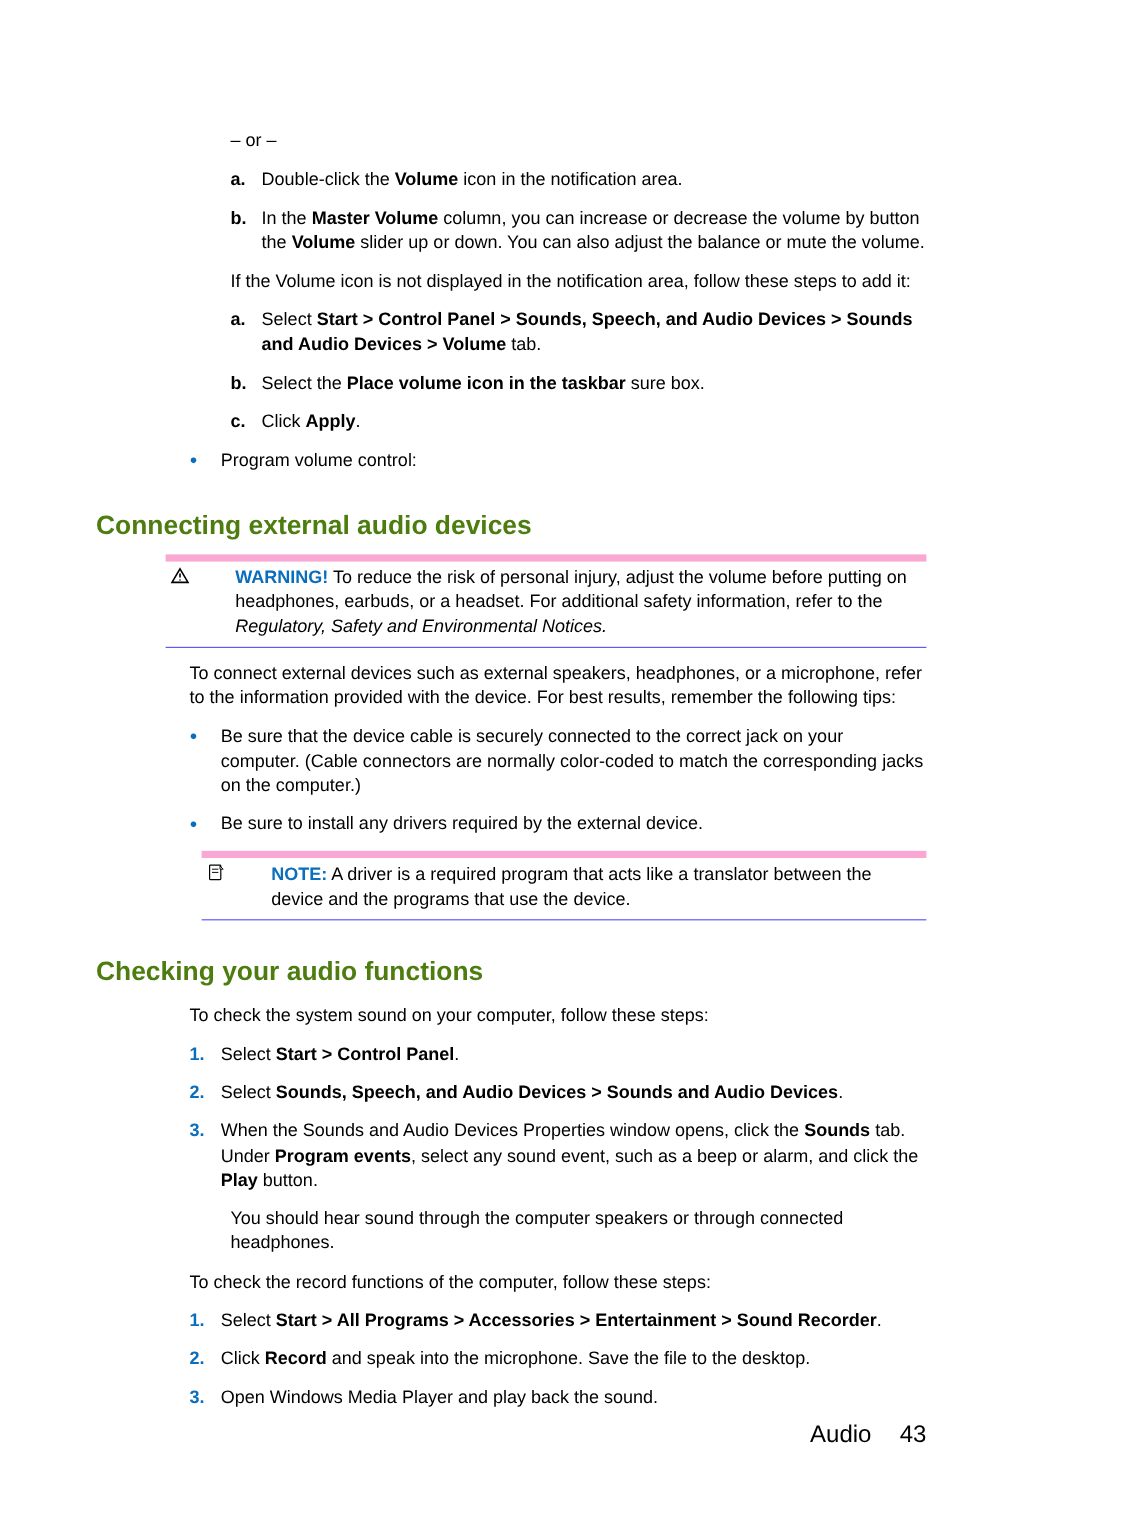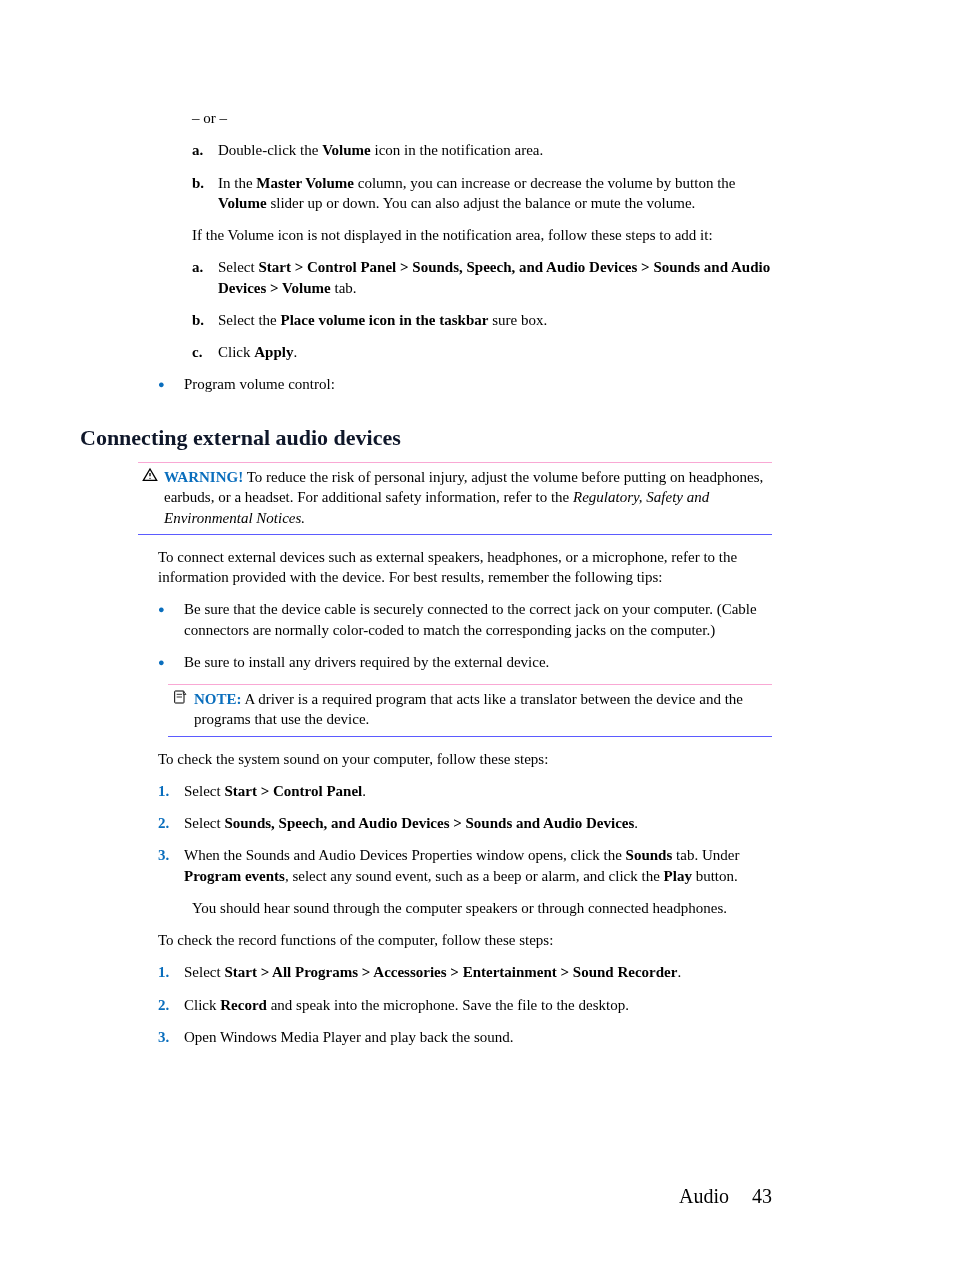--- a/index.html
+++ b/index.html
@@ -10,21 +10,20 @@
     font-size: 15px;
     color: #000;
     line-height: 1.35;
   }
   .page {
     width: 852px;
     min-height: 1270px;
     box-sizing: border-box;
     padding: 96px 80px 60px 80px;
     position: relative;
-    font-family: Liberation Serif, serif;
   }
   .ol-letter {
     list-style: none;
     padding: 0;
     margin: 0 0 0 78px;
   }
   .ol-letter > li {
     display: flex;
     margin: 12px 0;
   }
@@ -61,31 +60,32 @@
   }
   .ul-bullet .marker {
     width: 26px;
     flex: none;
     color: #0a6ebd;
     font-size: 11px;
     line-height: 20px;
   }
   .ul-bullet .li-body { flex: 1; }
   h2.section-heading {
-    color: #0f172a;
+    color: #4d7c0f;
     font-size: 22px;
     font-weight: bold;
     margin: 28px 0 10px 0;
   }
   .callout {
     margin: 8px 0 8px 58px;
-    border-top: 1px solid #f9a8d4;
+    border-top: 6px solid #f9a8d4;
     border-bottom: 1px solid #5b5bff;
     padding: 4px 0 6px 0;
     display: flex;
+    gap: 32px;
   }
   .callout.note { margin-left: 88px; }
   .callout .ic {
     width: 24px;
     flex: none;
     text-align: center;
     font-size: 15px;
     line-height: 20px;
   }
   .callout .cbody { flex: 1; padding-left: 2px; }
@@ -189,20 +189,21 @@
           <line x1="7" y1="8" x2="15" y2="8" stroke="#000" stroke-width="1.2"></line>
           <line x1="7" y1="12" x2="15" y2="12" stroke="#000" stroke-width="1.2"></line>
           <path d="M17 4 L21 8 L17 8 Z" fill="#fff" stroke="#000" stroke-width="1.2"></path>
         </svg>
     </span>
     <span class="cbody">
       <span class="label">NOTE:</span><span>   A driver is a required program that acts like a translator between the device and the programs that use the device.</span>
     </span>
   </div>
 
+  <h2 class="section-heading">Checking your audio functions</h2>
 
   <div class="body-p">To check the system sound on your computer, follow these steps:</div>
 
   <ul class="ol-num">
     <li>
       <span class="marker">1.</span>
       <span class="li-body">
         <span>Select </span><b>Start &gt; Control Panel</b><span>.</span>
       </span>
     </li>

